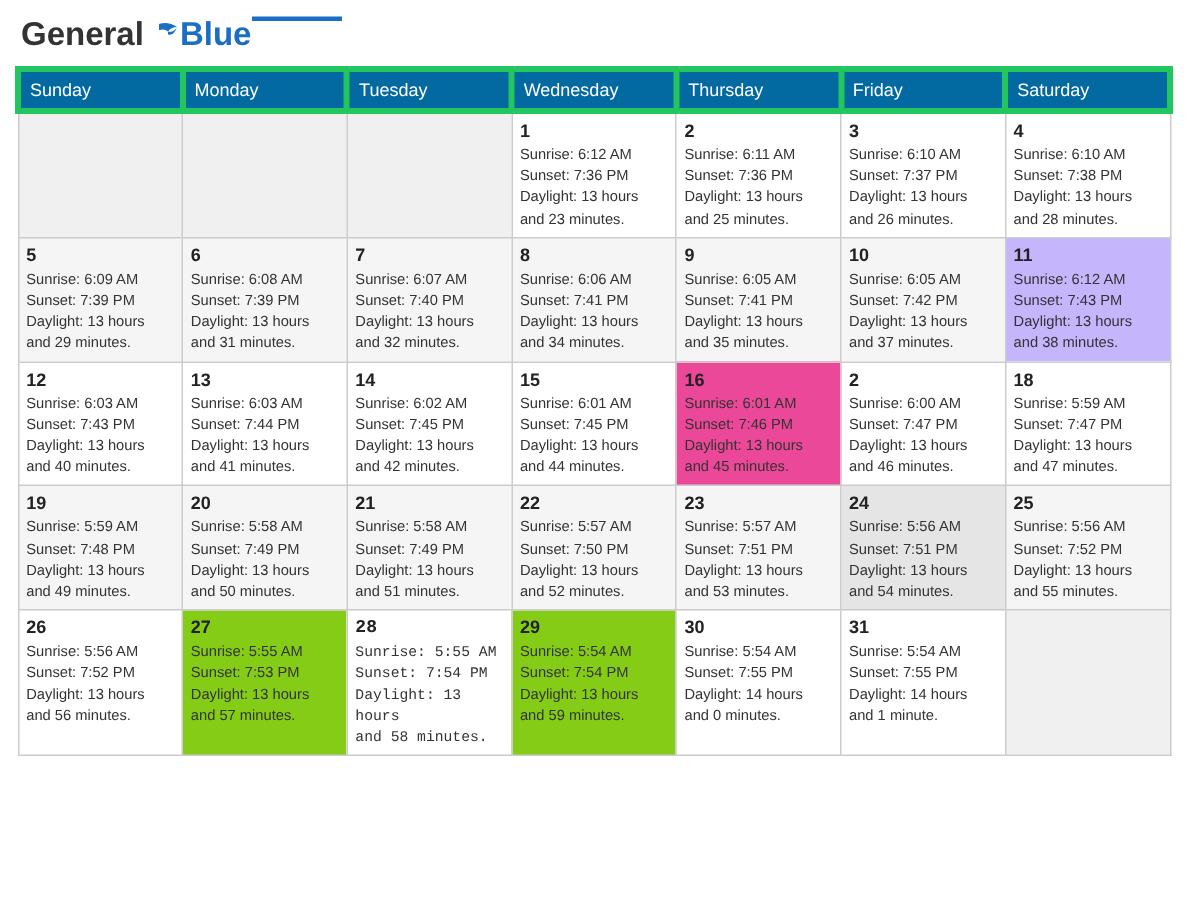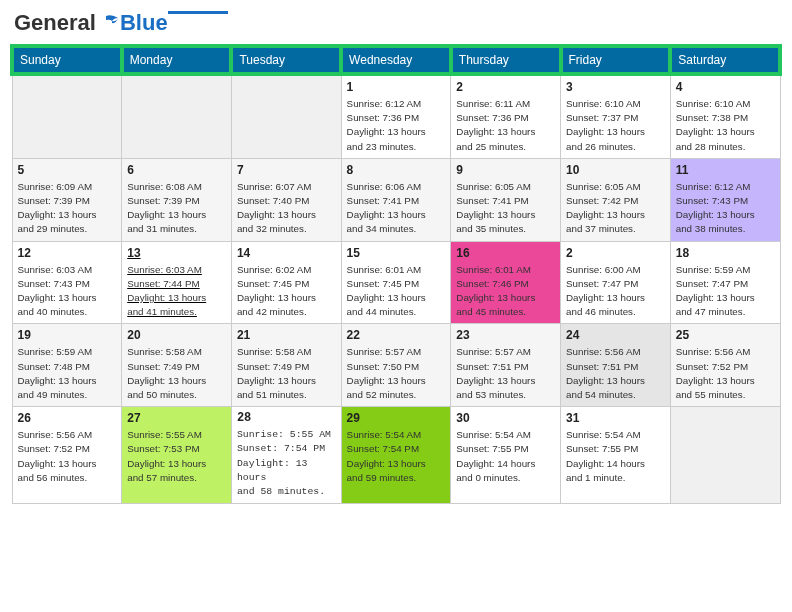--- a/index.html
+++ b/index.html
@@ -208,21 +208,21 @@
         </td>
       </tr>
       <tr>
         <td style="background: rgb(255, 255, 255);">
           <div class="day-num">12</div>
           <div class="day-info" style="white-space: pre-line;">Sunrise: 6:03 AM
 Sunset: 7:43 PM
 Daylight: 13 hours
 and 40 minutes.</div>
         </td>
-        <td style="background: rgb(255, 255, 255); text-decoration: underline;">
+        <td style="background: rgb(255, 255, 255);">
           <div class="day-num">13</div>
           <div class="day-info" style="white-space: pre-line;">Sunrise: 6:03 AM
 Sunset: 7:44 PM
 Daylight: 13 hours
 and 41 minutes.</div>
         </td>
         <td style="background: rgb(255, 255, 255);">
           <div class="day-num">14</div>
           <div class="day-info" style="white-space: pre-line;">Sunrise: 6:02 AM
 Sunset: 7:45 PM
@@ -310,21 +310,21 @@
         </td>
       </tr>
       <tr>
         <td style="background: rgb(255, 255, 255);">
           <div class="day-num">26</div>
           <div class="day-info" style="white-space: pre-line;">Sunrise: 5:56 AM
 Sunset: 7:52 PM
 Daylight: 13 hours
 and 56 minutes.</div>
         </td>
-        <td style="background: #bef264;">
+        <td style="background: #84cc16;">
           <div class="day-num">27</div>
           <div class="day-info" style="white-space: pre-line;">Sunrise: 5:55 AM
 Sunset: 7:53 PM
 Daylight: 13 hours
 and 57 minutes.</div>
         </td>
         <td style="background: rgb(255, 255, 255); font-family: Liberation Mono, monospace;">
           <div class="day-num">28</div>
           <div class="day-info" style="white-space: pre-line;">Sunrise: 5:55 AM
 Sunset: 7:54 PM

